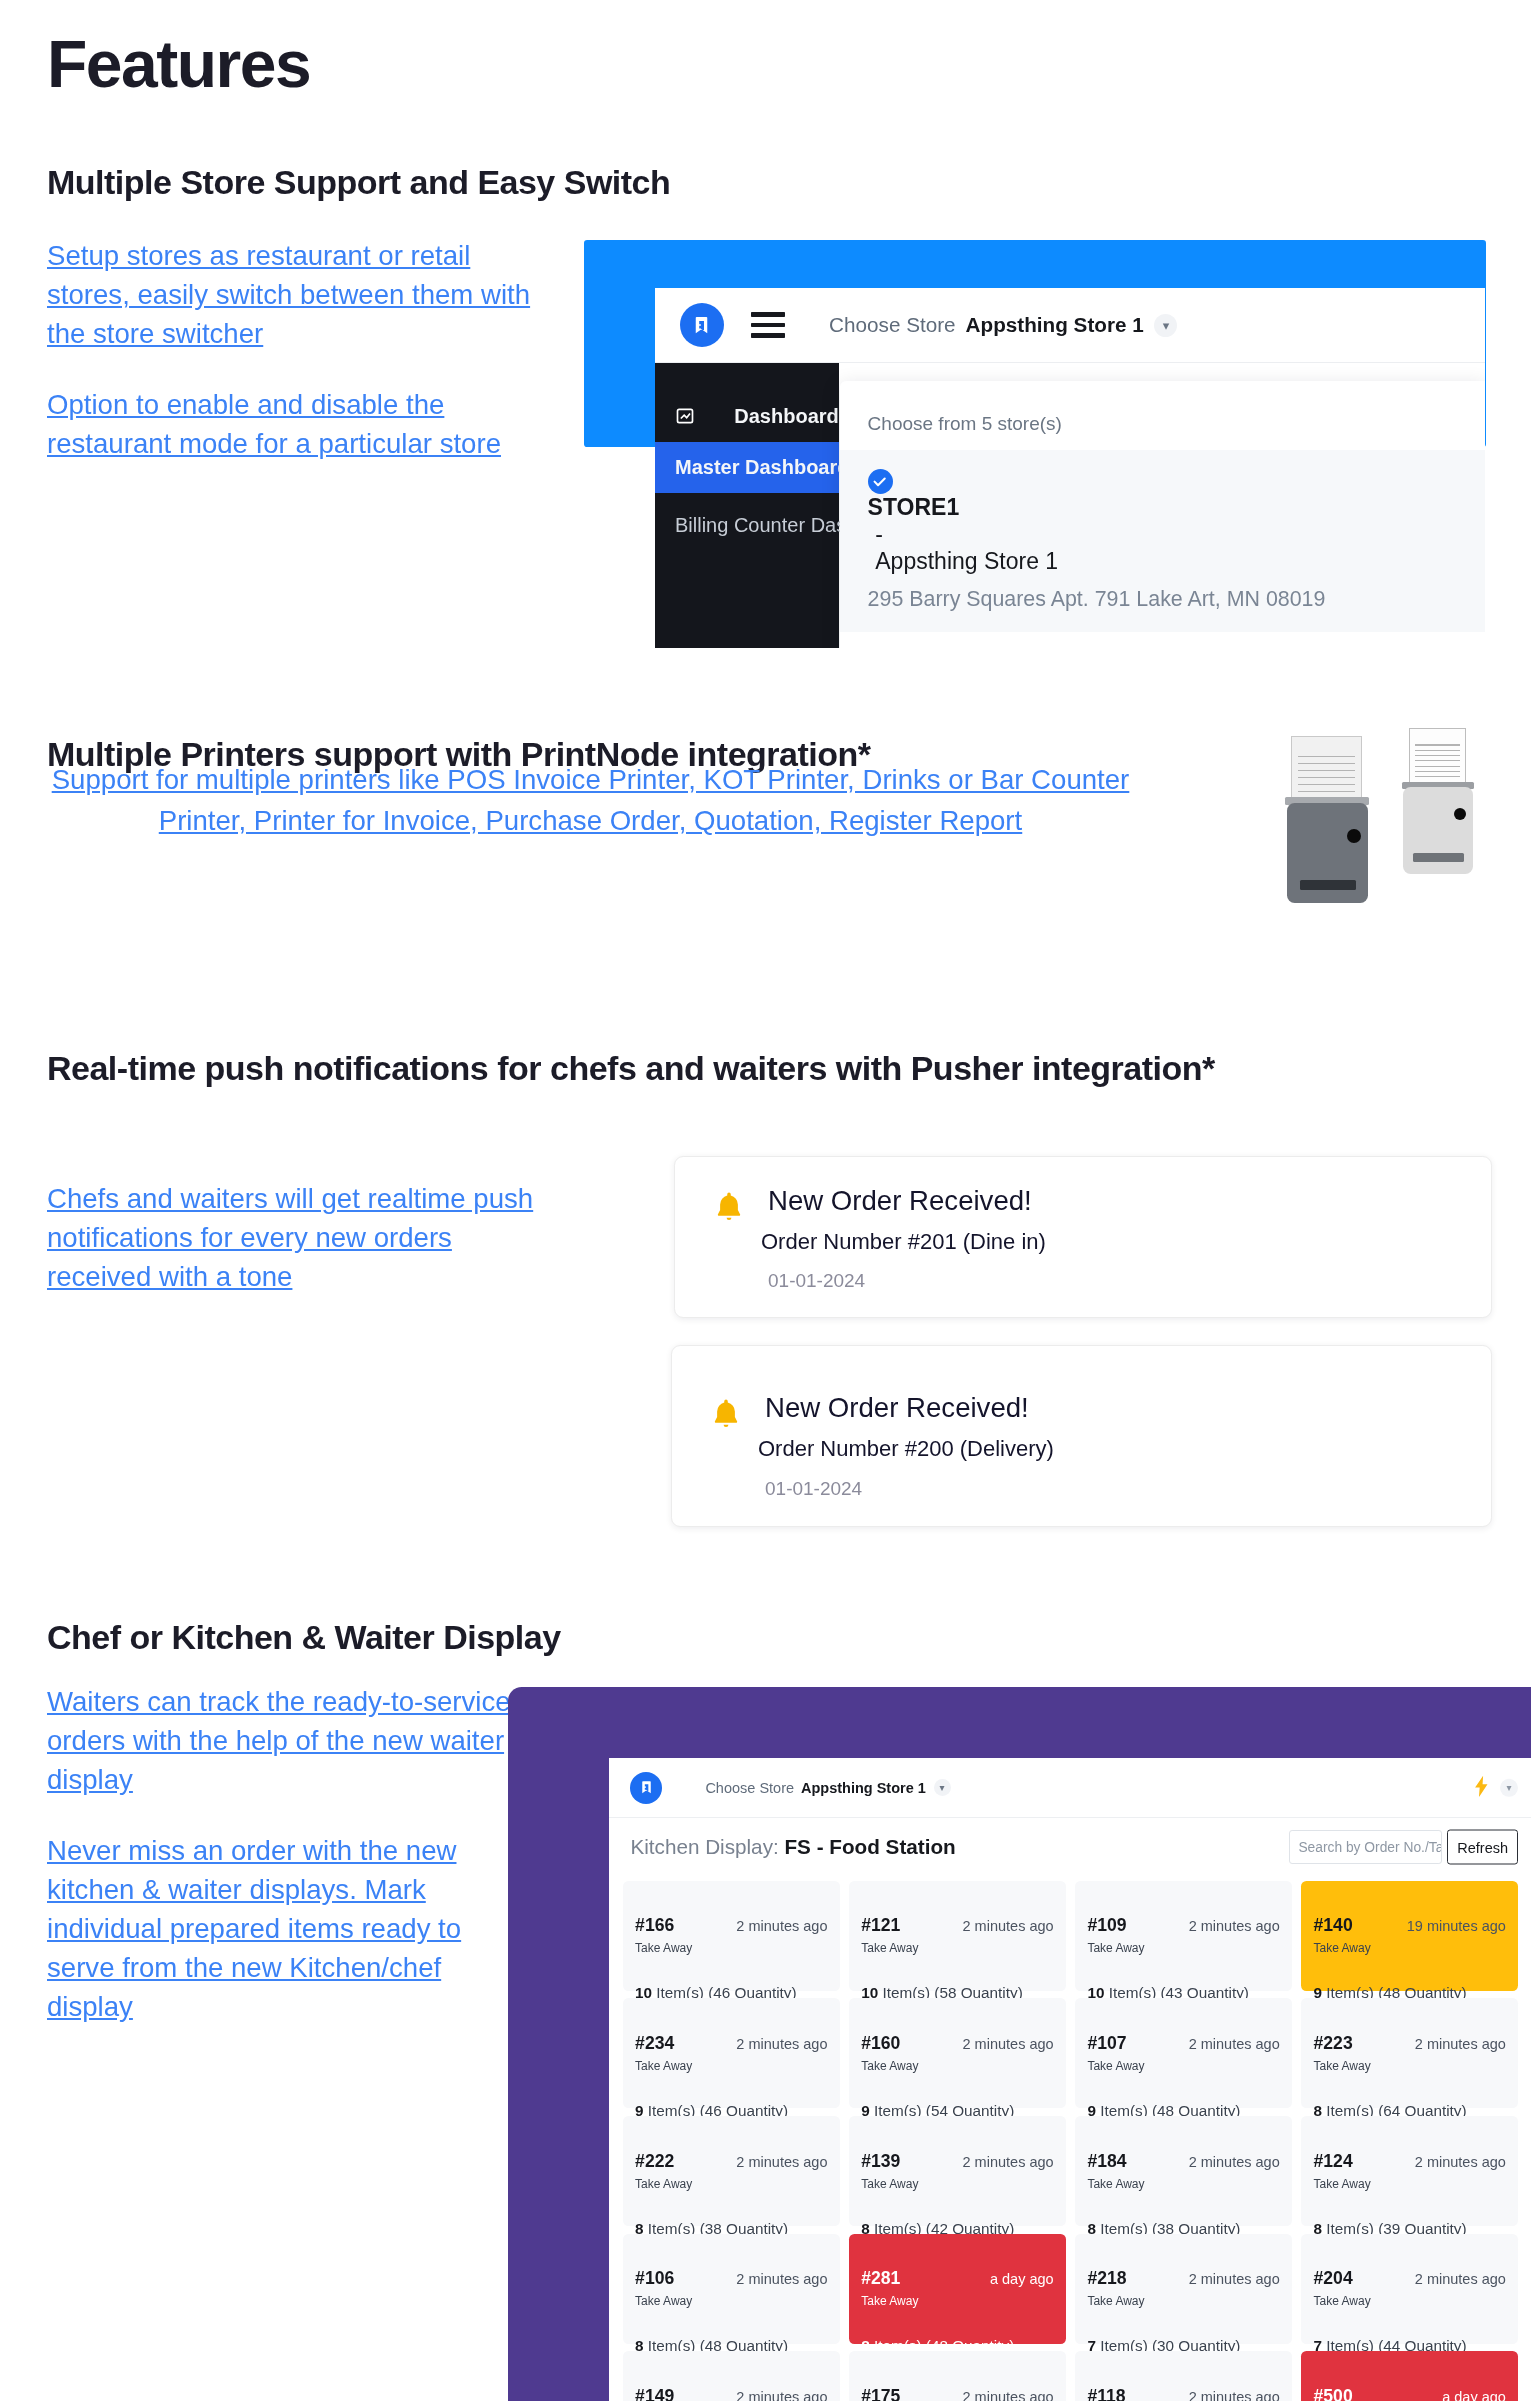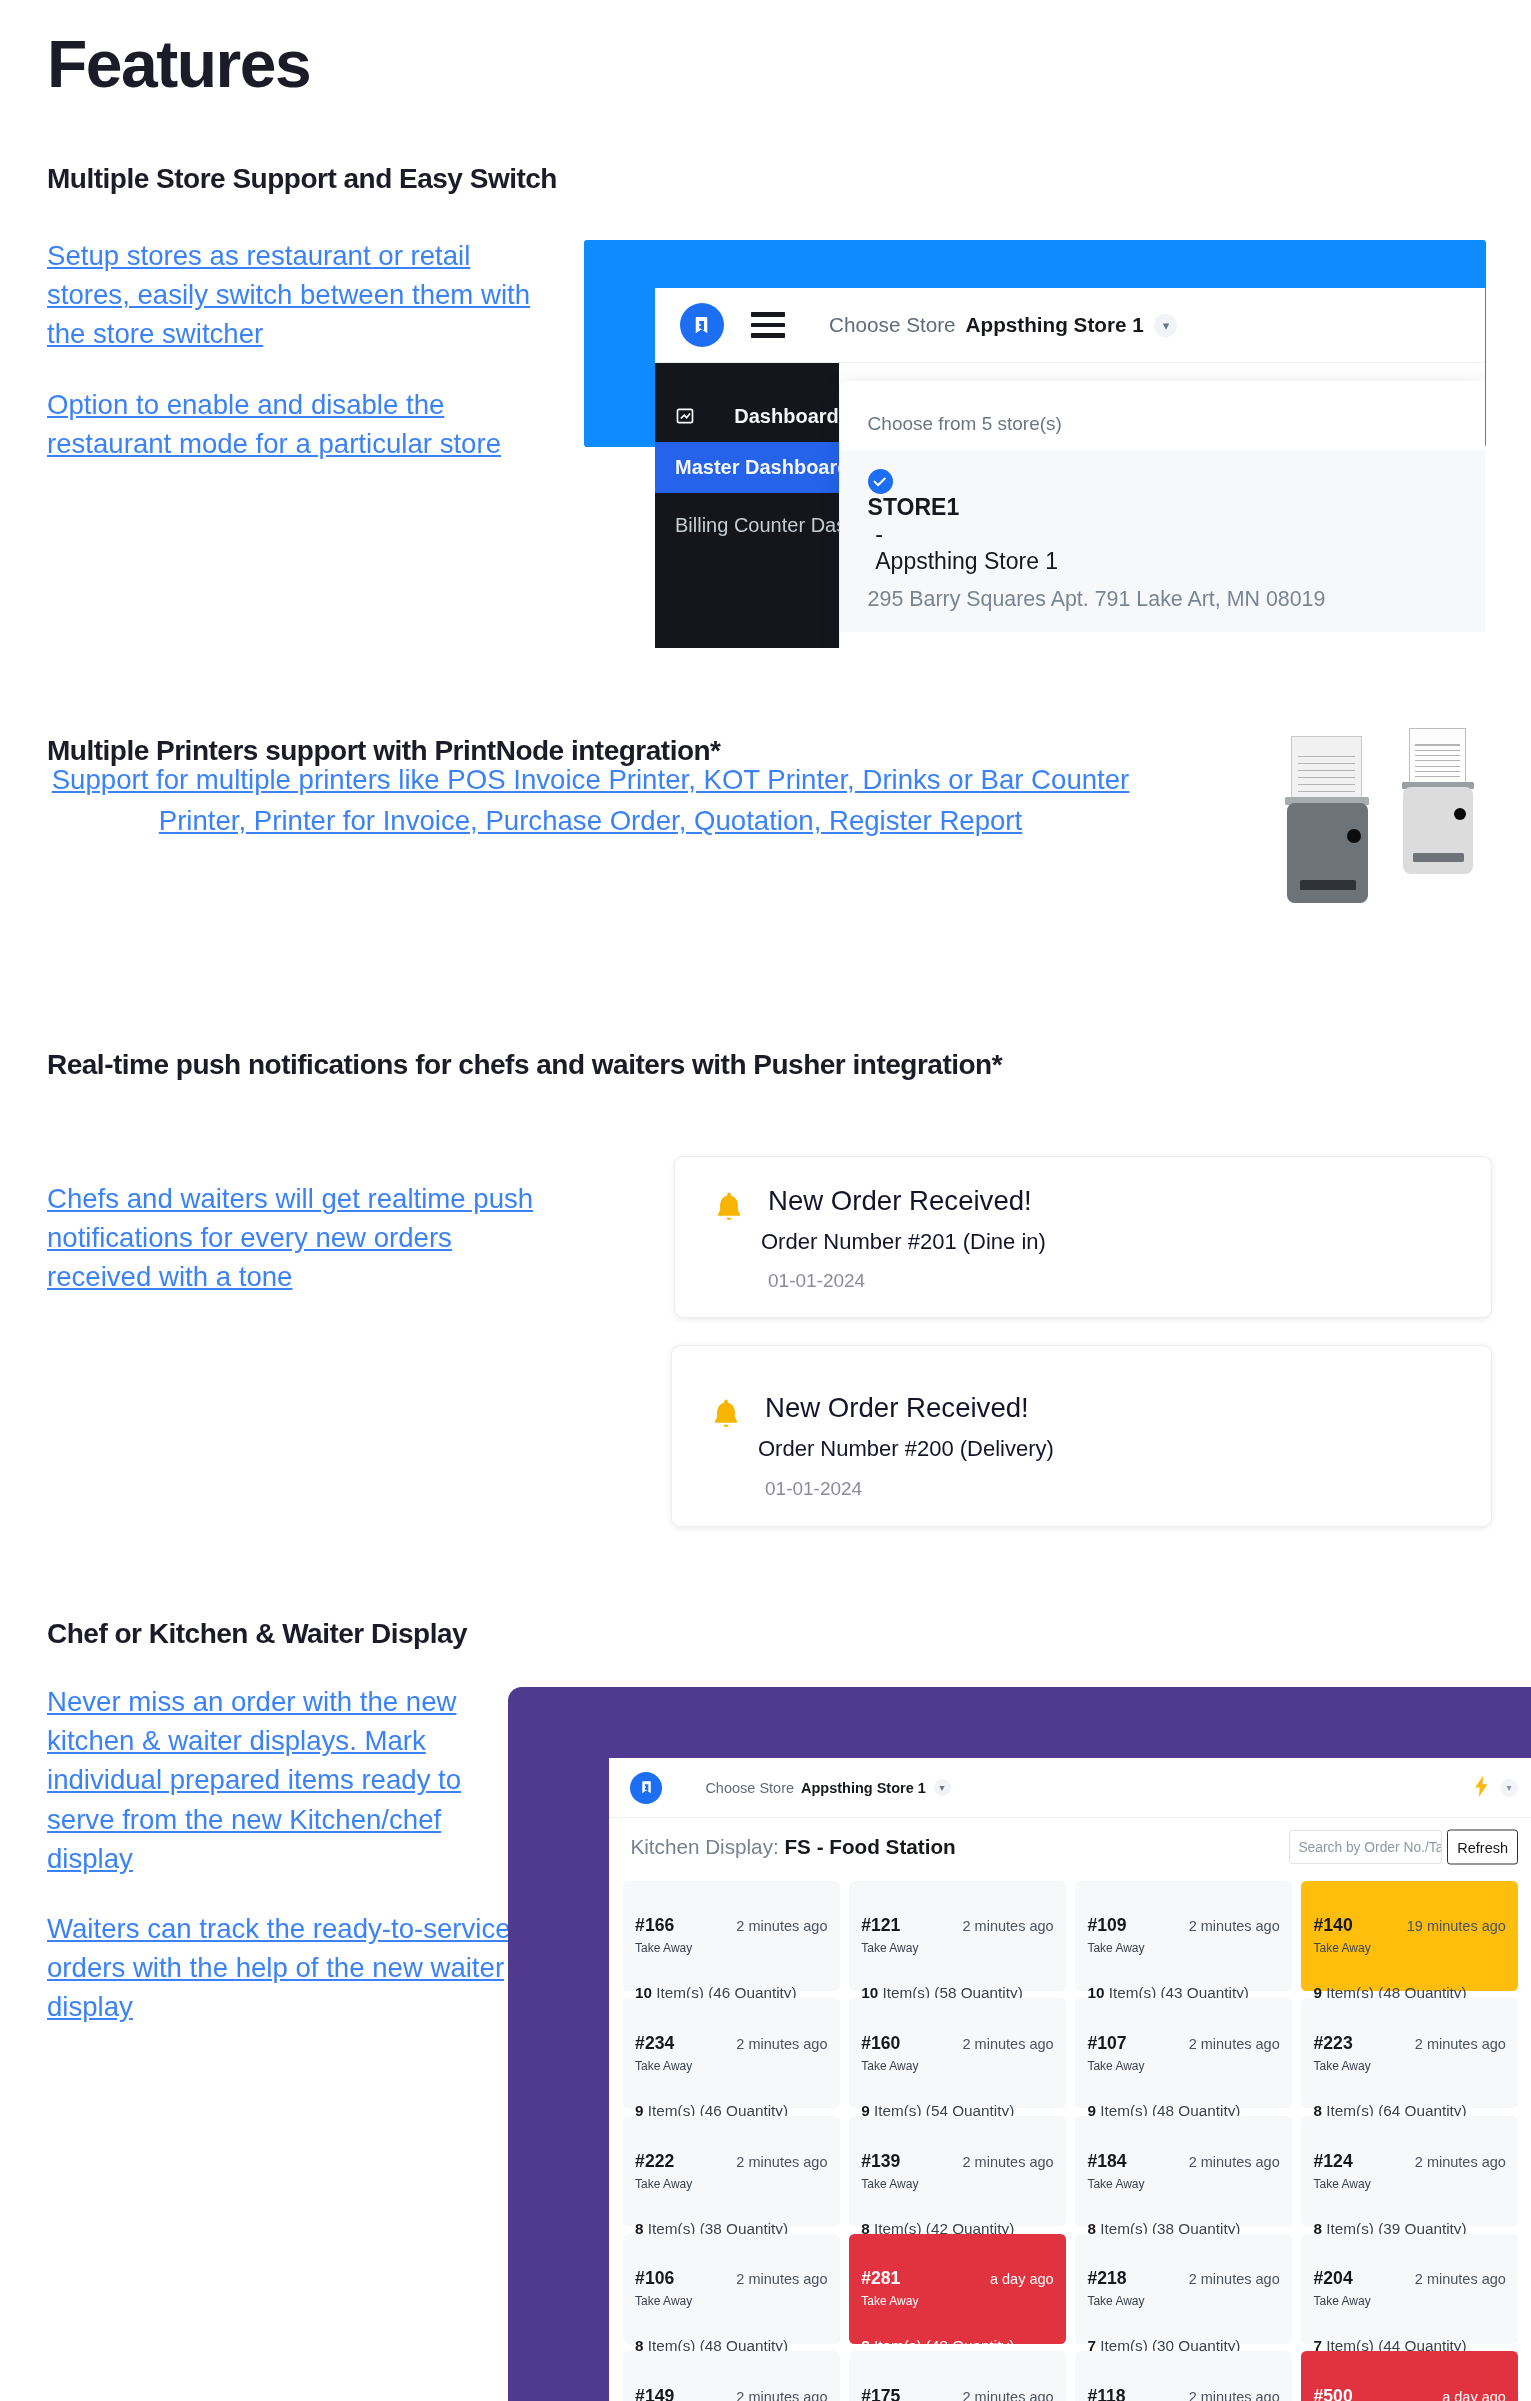--- a/index.html
+++ b/index.html
@@ -19,21 +19,21 @@
     left: 47px; top: 26px;
     font-size: 66px;
     font-weight: 700;
     letter-spacing: -1.5px;
     color: #1c1c28;
   }
 
   
   .sec-h {
     position: absolute;
-    font-size: 28px;
+    font-size: 34px;
     font-weight: 700;
     color: #1c1c28;
     letter-spacing: -0.5px;
     line-height: 1.18;
   }
 
   .body-col {
     position: absolute;
     font-size: 27.6px;
     line-height: 1.42;
@@ -357,22 +357,22 @@
     </svg>
   </div>
   <div class="notif-title" style="top:46px;">New Order Received!</div>
   <div class="notif-sub" style="top:90px;">Order Number #200 (Delivery)</div>
   <div class="notif-date" style="top:132px;">01-01-2024</div>
 </div>
 
 <div class="sec-h" style="left:47px; top:1617px; width:919px;">Chef or Kitchen &amp; Waiter Display</div>
 
 <div class="body-col" style="left:47px; top:1682px; width:467px;">
+  <p>Waiters can track the ready-to-service orders with the help of the new waiter display</p>
   <p>Never miss an order with the new kitchen &amp; waiter displays. Mark individual prepared items ready to serve from the new Kitchen/chef display</p>
-  <p>Waiters can track the ready-to-service orders with the help of the new waiter display</p>
 </div>
 
 <div id="kd-panel"></div>
 
 <div id="kd-app">
 
   <div class="kd-topbar">
     <div class="kd-logo">
       <svg width="17" height="17" viewBox="0 0 24 24">
           <path fill="#fff" d="M7 3h10a1 1 0 0 1 1 1v16l-6-4-6 4V4a1 1 0 0 1 1-1zm2.6 4.4v3.2h1.7v1.6H9.6v3h1.9v1.6h3.1V7.4H9.6z"></path>

